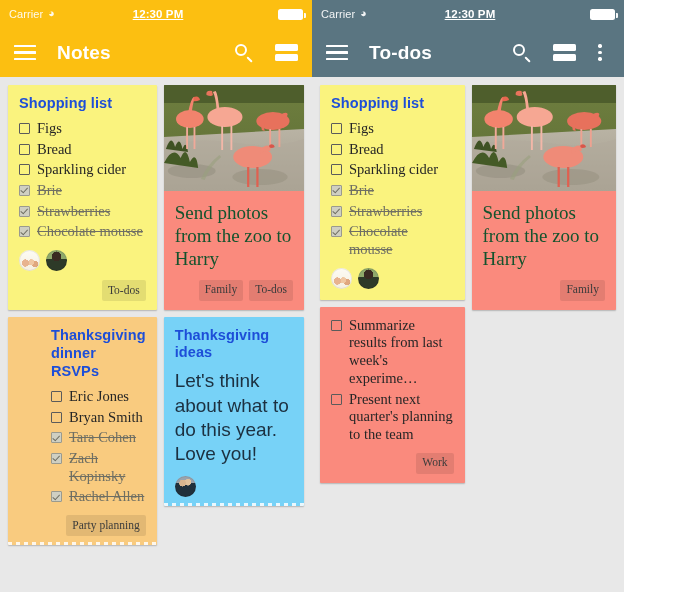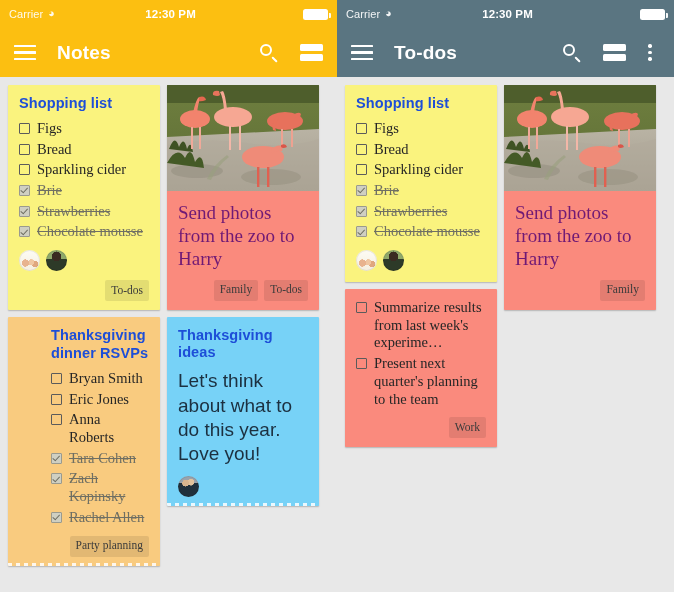--- a/index.html
+++ b/index.html
@@ -2,34 +2,34 @@
 <html><head>
 <meta charset="utf-8">
 <style>
   * { box-sizing: border-box; margin: 0; padding: 0; }
   html, body {
     width: 674px; height: 592px;
     background: #ffffff;
     font-family: "Liberation Sans", sans-serif;
     overflow: hidden;
   }
-  .stage { position: relative; width: 674px; height: 592px; display: flex; }
+  .stage { position: relative; width: 624px; height: 592px; display: flex; }
 
   .phone { position: relative; width: 337px; height: 592px; overflow: hidden; background: #ffffff; }
   .phone.right { border-left: 0px; }
 
   
   .statusbar {
     height: 28px; display: flex; align-items: center;
     padding: 0 9px; color: #ffffff; font-size: 11px;
     letter-spacing: .1px;
   }
   .sb-carrier { display: flex; align-items: center; gap: 5px; opacity: .92; }
   .wifi-glyph { font-size: 11px; line-height: 1; display: inline-block; transform: translateY(-1px); }
-  .sb-time { position: absolute; left: 4px; right: 0; text-align: center; font-size: 11.5px; font-weight: bold; pointer-events: none; }
+  .sb-time { position: absolute; left: 4px; right: 0; text-align: center; font-size: 11.5px; font-weight: bold; pointer-events: none; text-decoration: underline; }
   .sb-right { margin-left: auto; display: flex; align-items: center; }
   .battery {
     width: 25px; height: 11px; border: 1.3px solid rgba(255,255,255,.95);
     border-radius: 2.5px; position: relative; background: #fff;
   }
   .battery::after {
     content: ""; position: absolute; right: -3.5px; top: 3px;
     width: 2px; height: 5px; border-radius: 0 1px 1px 0;
     background: rgba(255,255,255,.95);
   }
@@ -82,21 +82,21 @@
   }
   .card-body { padding: 10px 11px 9px 11px; }
 
   .card-title {
     font-size: 14.5px; font-weight: bold; color: #1d4ed8;
     line-height: 1.24; margin-bottom: 7px; letter-spacing: .1px;
   }
 
   .card-text {
     font-family: "Liberation Serif", serif;
-    font-size: 19px; line-height: 1.22; color: #701a75; letter-spacing: 0;
+    font-size: 19px; line-height: 1.22; color: #14532d; letter-spacing: 0;
   }
   .card-text.blue {
     font-family: "Liberation Sans", sans-serif;
     font-size: 19px; line-height: 1.28; color: #1c3040;
   }
 
   
   .checklist { display: flex; flex-direction: column; gap: 3px; }
   .citem {
     display: flex; align-items: flex-start; gap: 7px;
@@ -241,29 +241,25 @@
             </div>
           </div>
         </div>
 
         <div class="card c-orange truncated">
           <div class="card-body">
             <div class="card-title">Thanksgiving dinner RSVPs</div>
             <div class="checklist">
               <div class="citem">
                 <span class="cbox"></span>
+                <span class="ctext">Eric Jones</span>
+              </div>
+              <div class="citem">
+                <span class="cbox"></span>
                 <span class="ctext">Bryan Smith</span>
-              </div>
-              <div class="citem">
-                <span class="cbox"></span>
-                <span class="ctext">Eric Jones</span>
-              </div>
-              <div class="citem">
-                <span class="cbox"></span>
-                <span class="ctext">Anna Roberts</span>
               </div>
               <div class="citem done">
                 <span class="cbox"></span>
                 <span class="ctext">Tara Cohen</span>
               </div>
               <div class="citem done">
                 <span class="cbox"></span>
                 <span class="ctext">Zach Kopinsky</span>
               </div>
               <div class="citem done">

